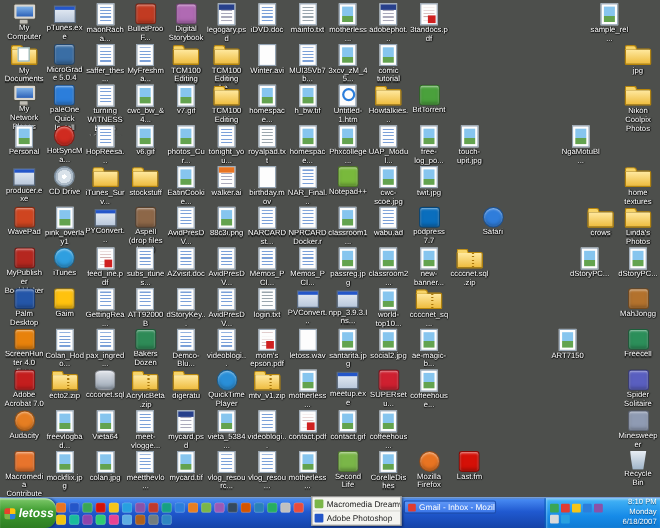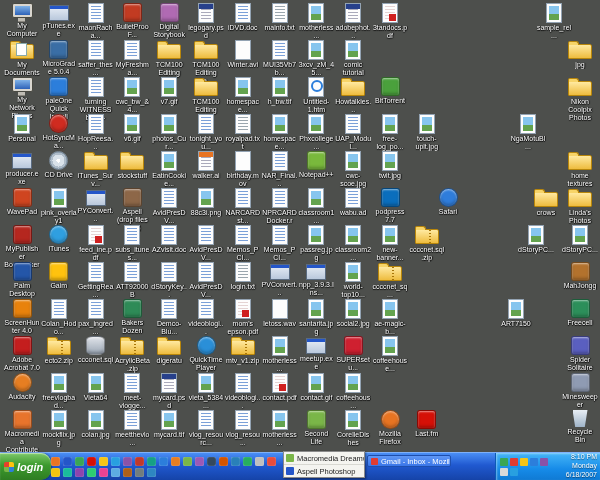--- a/index.html
+++ b/index.html
@@ -682,21 +682,21 @@
     </div>
     <div class="desk-icon" style="left: 562px; top: 409px;">
       <div class="ic recycle"></div>
       <div class="lab">Recycle Bin</div>
     </div>
   </div>
 
 <div id="taskbar">
   <div id="start">
     <span class="flag"></span>
-    <span>login</span>
+    <span>letoss</span>
   </div>
   <div id="ql">
       <div class="ql" style="background: rgb(232, 116, 34);"></div>
       <div class="ql" style="background: rgb(36, 86, 201);"></div>
       <div class="ql" style="background: rgb(58, 166, 85);"></div>
       <div class="ql" style="background: rgb(213, 16, 7);"></div>
       <div class="ql" style="background: rgb(245, 197, 24);"></div>
       <div class="ql" style="background: rgb(40, 160, 224);"></div>
       <div class="ql" style="background: rgb(138, 82, 168);"></div>
       <div class="ql" style="background: rgb(192, 57, 43);"></div>
@@ -721,21 +721,21 @@
       <div class="ql" style="background: rgb(113, 125, 126);"></div>
       <div class="ql" style="background: rgb(46, 134, 193);"></div>
     </div>
   <div id="group-popup">
       <div class="group-item">
         <span class="gi" style="background: rgb(122, 182, 72);"></span>
         <span>Macromedia Dreamw...</span>
       </div>
       <div class="group-item">
         <span class="gi" style="background: rgb(36, 86, 201);"></span>
-        <span>Aspell Photoshop</span>
+        <span>Adobe Photoshop</span>
       </div>
     </div>
   <div id="taskbtns">
       <div class="taskbtn">
         <span class="tbi" style="background: rgb(224, 60, 49);"></span>
         <span>Gmail - Inbox - Mozill...</span>
       </div>
     </div>
   <div id="tray">
     <div id="tray-icons">

